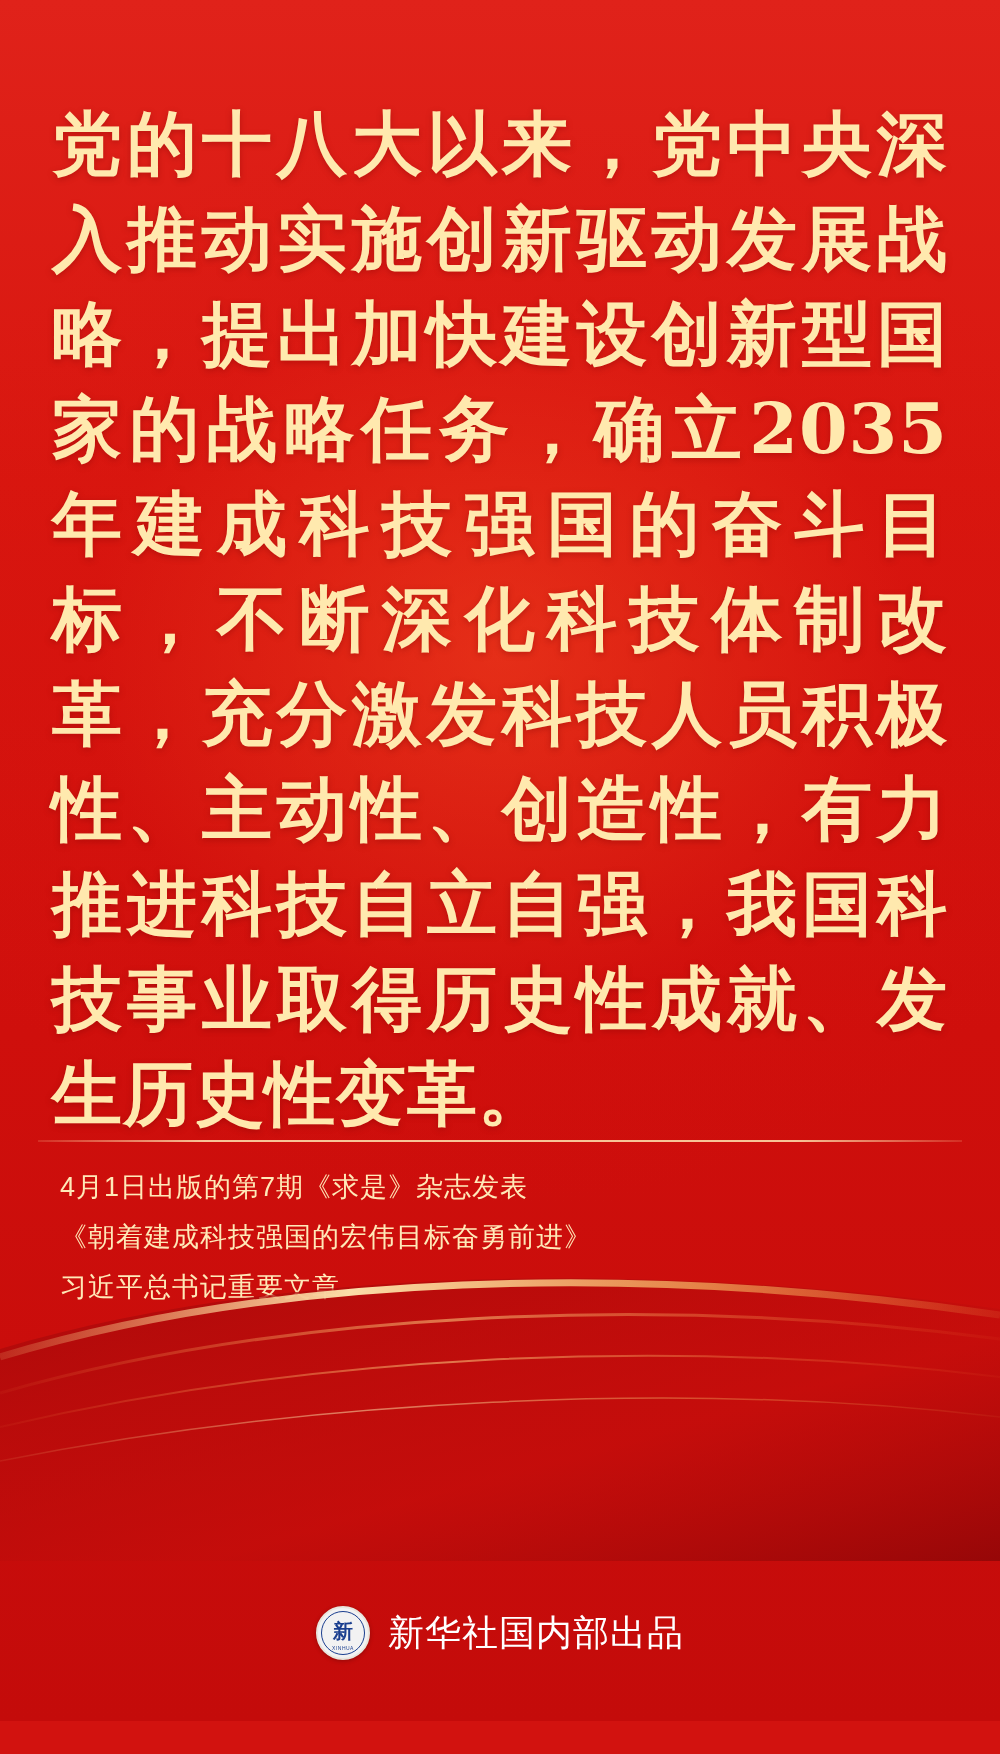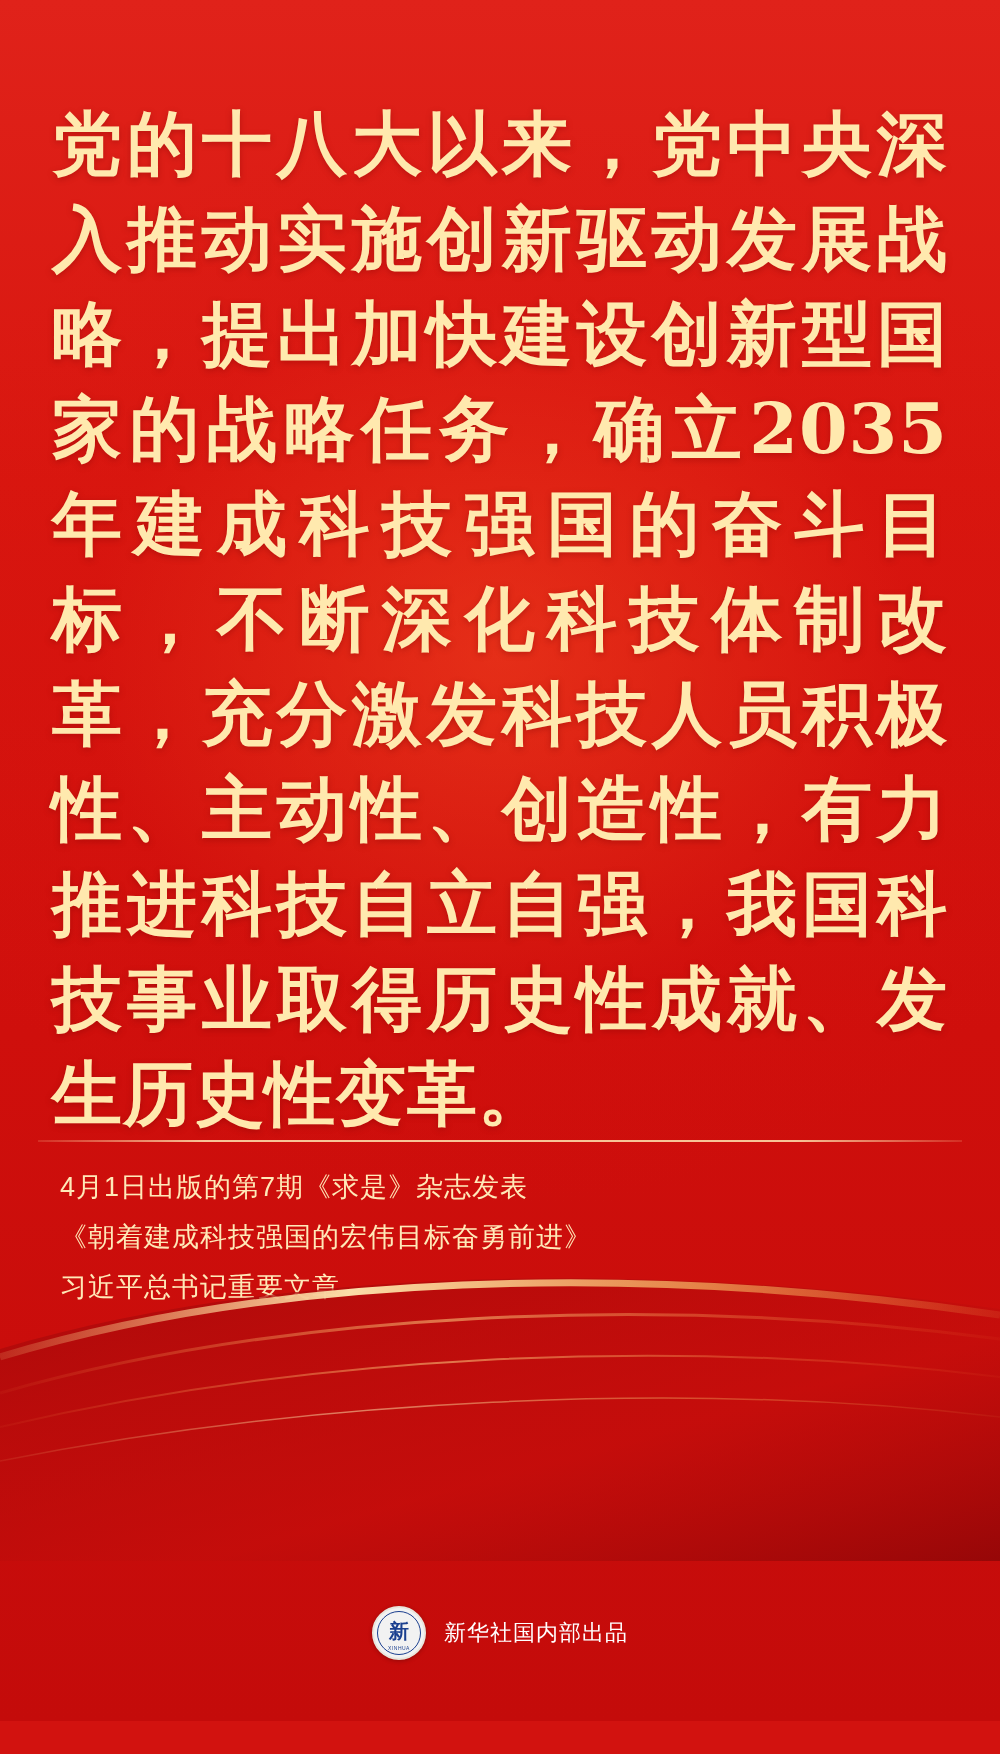--- a/index.html
+++ b/index.html
@@ -123,21 +123,21 @@
   .logo .sub {
     position: absolute;
     bottom: 7px;
     font-size: 5px;
     letter-spacing: 0.5px;
     color: #1b3f8f;
     z-index: 2;
   }
   .footer-text {
     color: #ffffff;
-    font-size: 22px;
+    font-size: 36px;
     letter-spacing: 1px;
   }
 </style>
 </head>
 <body>
 
 <div class="poster">
 
   <div class="glow"></div>
 

